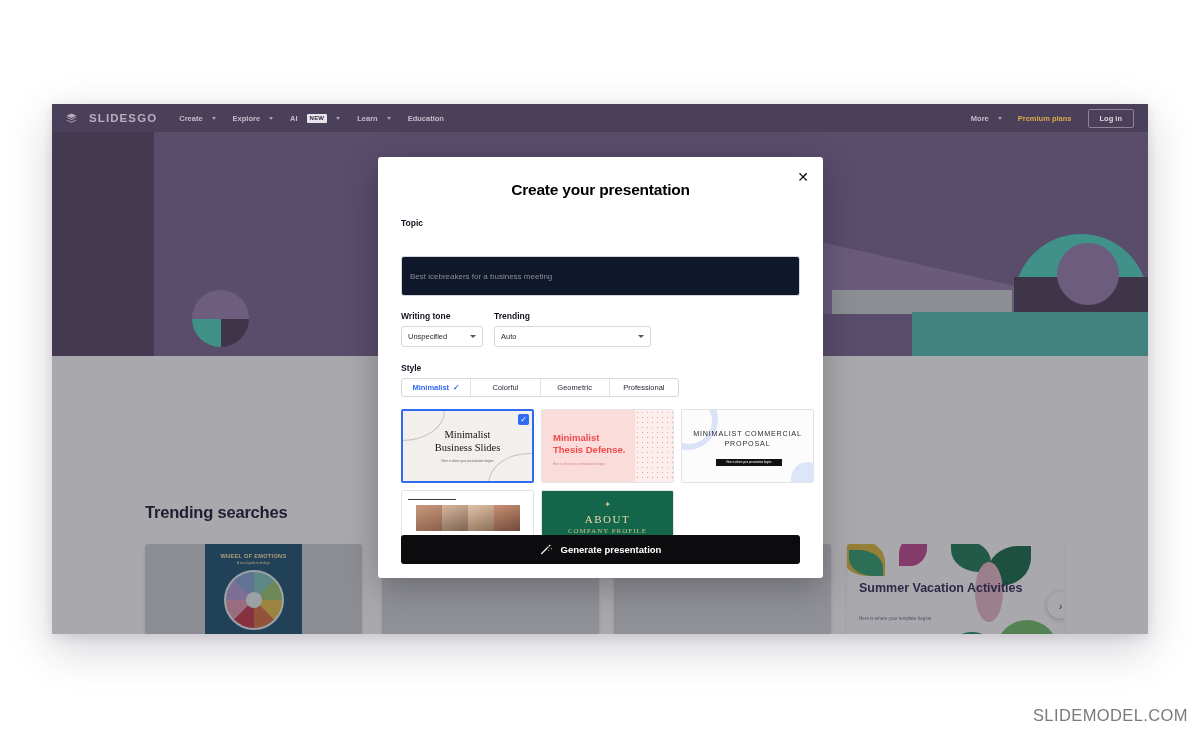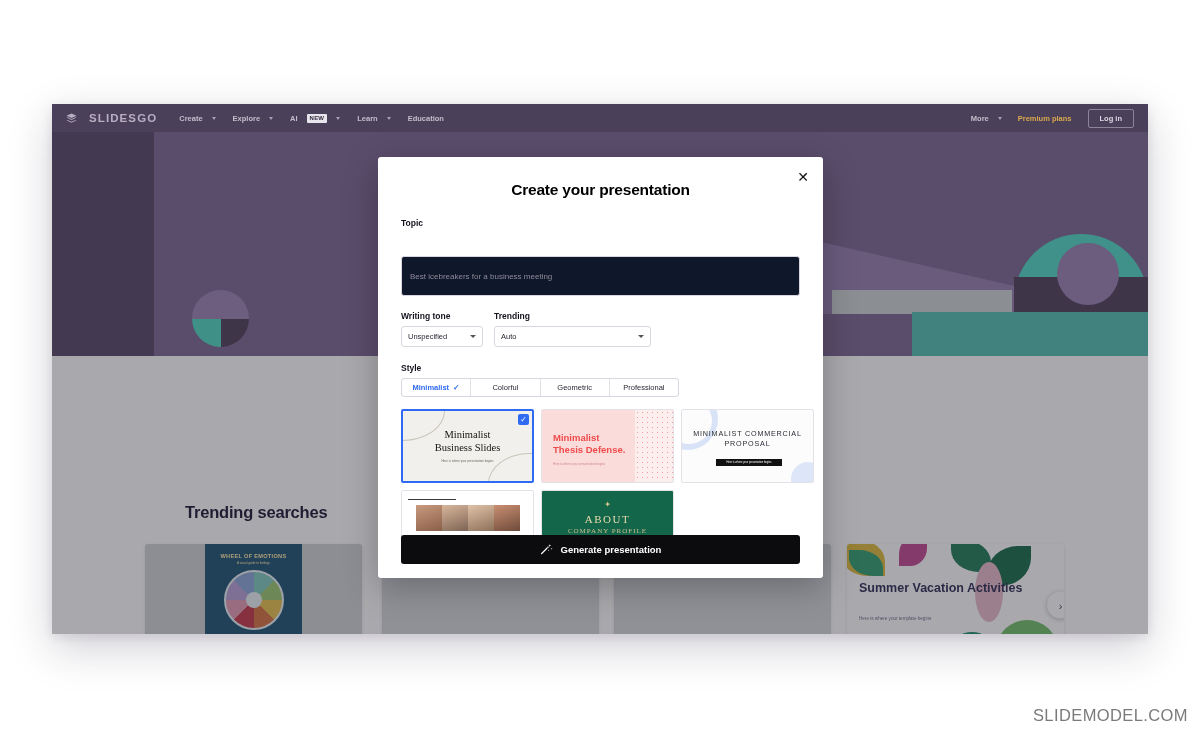--- a/index.html
+++ b/index.html
@@ -111,21 +111,20 @@
   
   #page-body {
     position: absolute; left: 0; top: 252px;
     width: 1096px; height: 278px;
     background: #ffffff;
   }
   .section-title {
     position: absolute;
     font-size: 16.5px; font-weight: bold; color: #1b1633;
     letter-spacing: -.2px;
-    margin-left: 40px;
   }
   #trending-title { left: 93px; top: 147px; }
 
   .card { position: absolute; width: 217px; }
   .card-thumb {
     width: 217px; height: 122px;
     border-radius: 3px; overflow: hidden; position: relative;
     background: #e9ecef;
     box-shadow: 0 1px 3px rgba(0,0,0,.12);
   }

